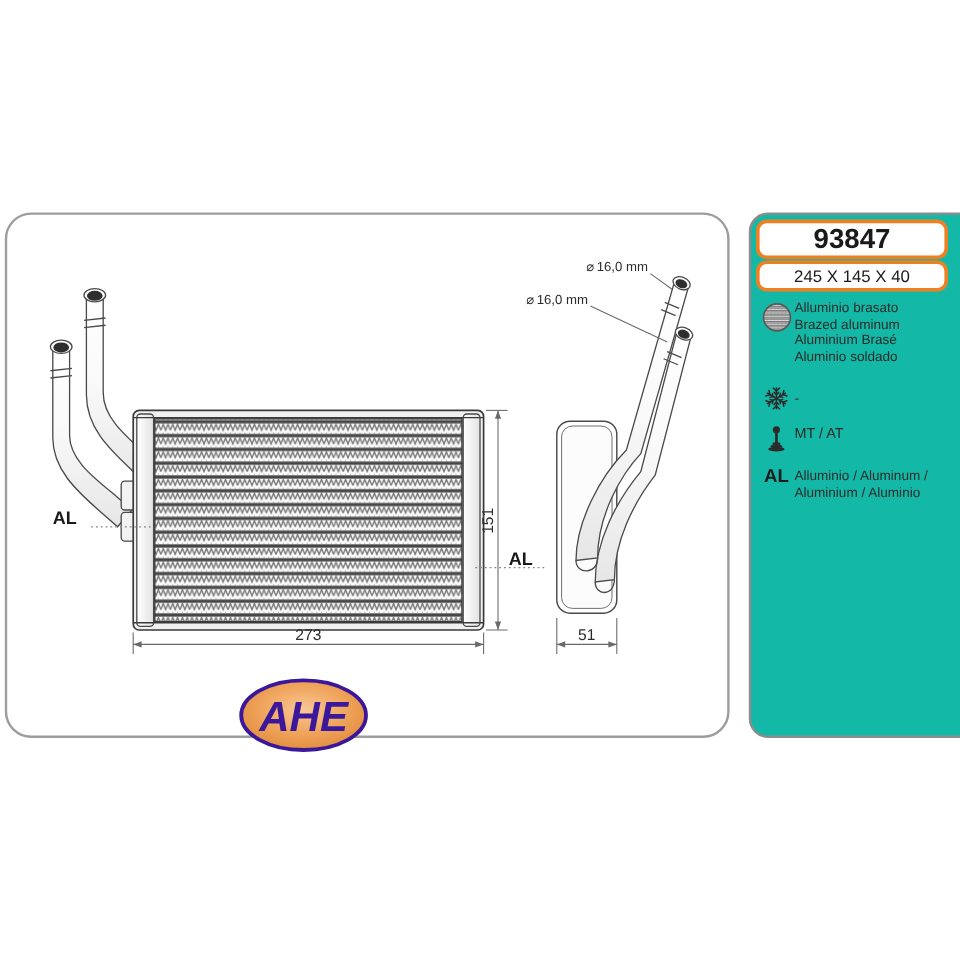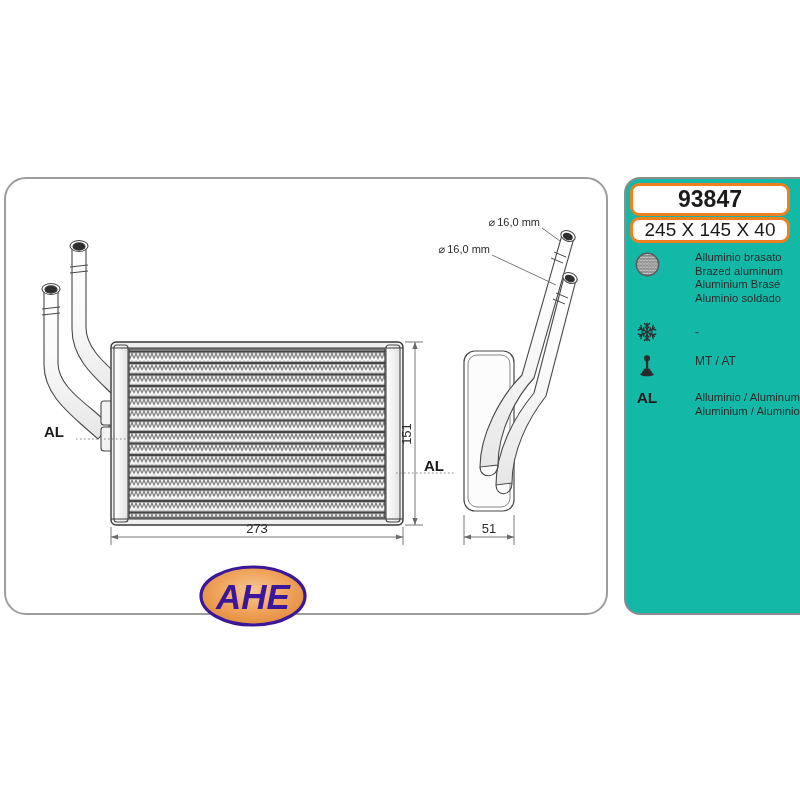--- a/index.html
+++ b/index.html
@@ -71,29 +71,28 @@
     top: 4px;
     height: 33px;
     line-height: 27px;
     font-size: 23px;
     font-weight: bold;
   }
   #size-box {
     top: 38px;
     height: 26px;
     line-height: 20px;
-    font-size: 19px;
+    font-size: 14px;
   }
 
   .spec-row {
     position: absolute;
     left: 6px;
     display: flex;
     align-items: flex-start;
-    gap: 33px;
   }
   .spec-icon {
     width: 30px;
     flex: 0 0 30px;
     display: flex;
     align-items: flex-start;
     justify-content: center;
     padding-top: 1px;
   }
   .spec-text {

